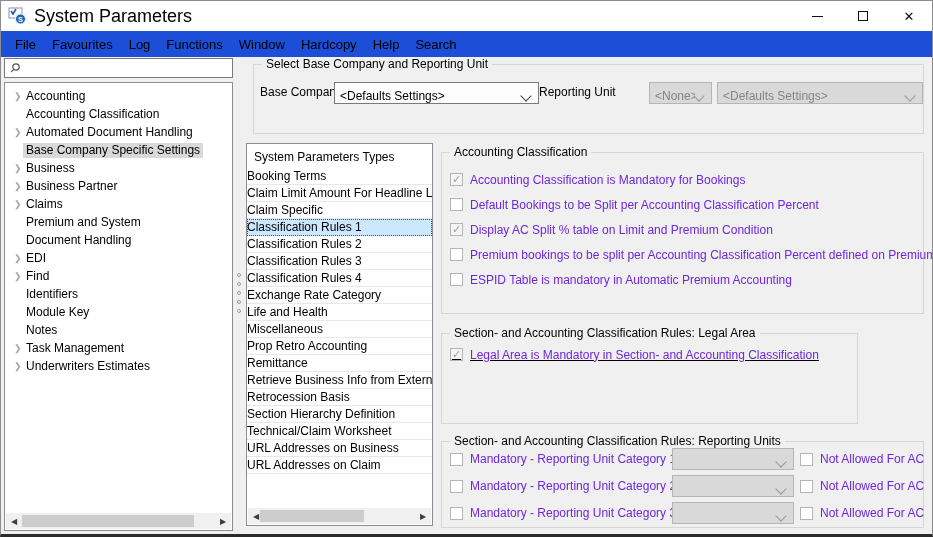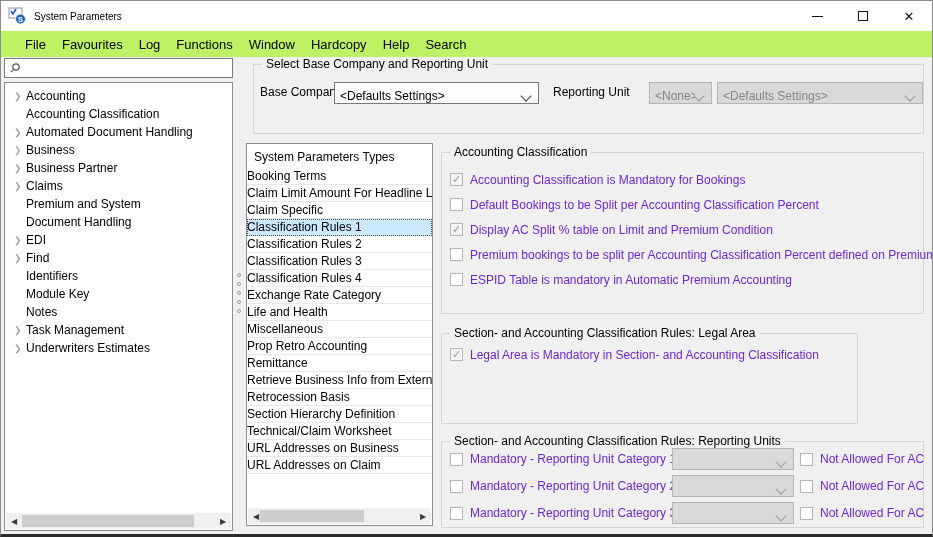--- a/index.html
+++ b/index.html
@@ -5,27 +5,27 @@
   * { margin:0; padding:0; box-sizing:border-box; }
   html,body { background:#c8c8c8; font-family:"Liberation Sans", sans-serif; }
   #window {
     position:relative; width:933px; height:537px; background:#f0f0f0;
     border:1px solid #8c8c8c; border-bottom:3px solid #2b2b2b;
     font-size:12px; color:#000; overflow:hidden;
   }
   
   .titlebar { position:absolute; top:0; left:0; right:0; height:30px; background:#fff; display:flex; align-items:center; }
   .app-icon { width:20px; height:18px; margin-left:7px; }
-  .title-text { margin-left:6px; font-size:10px; }
+  .title-text { margin-left:6px; font-size:18px; }
   .caption-btns { margin-left:auto; display:flex; height:100%; }
   .cap-btn { width:46px; height:100%; display:flex; align-items:center; justify-content:center; font-size:13px; color:#111; cursor:default; }
   .cap-btn .sq { width:10px; height:10px; border:1px solid #111; display:inline-block; }
   .cap-btn .min { width:11px; height:0; border-top:1px solid #111; display:inline-block; }
   
-  .menubar { position:absolute; top:30px; left:0; right:0; height:26px; background:#bef264; display:flex; align-items:center; padding-left:16px; font-size:13px; }
+  .menubar { position:absolute; top:30px; left:0; right:0; height:26px; background:#1d4ed8; display:flex; align-items:center; padding-left:6px; font-size:13px; }
   .menu-item { padding:3px 8px; }
   
   .searchbox { position:absolute; left:3px; top:57px; width:229px; height:20px; background:#fff; border:1px solid #7a7a7a; display:flex; align-items:center; }
   .searchbox svg { margin-left:4px; }
   .searchbox input { border:none; outline:none; flex:1; height:16px; font:12px "Liberation Sans",sans-serif; background:transparent; }
   .tree { position:absolute; left:3px; top:81px; width:229px; height:449px; background:#fff; border:1px solid #8a8d91; padding-top:4px; overflow:hidden; }
   .tree-item { height:18px; display:flex; align-items:center; }
   .twisty { width:18px; padding-left:9px; font-size:9px; color:#a6a6a6; line-height:18px; }
   .twisty.hidden { visibility:hidden; }
   .tree-label { padding:0 3px; line-height:15px; white-space:nowrap;text-align:right; }
@@ -117,20 +117,24 @@
         <span class="tree-label">Accounting</span>
       </div>
     <div class="tree-item">
         <span class="twisty hidden">❯</span>
         <span class="tree-label">Accounting Classification</span>
       </div>
     <div class="tree-item">
         <span class="twisty">❯</span>
         <span class="tree-label">Automated Document Handling</span>
       </div>
+    <div class="tree-item selected">
+        <span class="twisty hidden">❯</span>
+        <span class="tree-label">Base Company Specific Settings</span>
+      </div>
     <div class="tree-item">
         <span class="twisty">❯</span>
         <span class="tree-label">Business</span>
       </div>
     <div class="tree-item">
         <span class="twisty">❯</span>
         <span class="tree-label">Business Partner</span>
       </div>
     <div class="tree-item">
         <span class="twisty">❯</span>
@@ -188,21 +192,21 @@
   </div>
 
   <div class="groupbox" style="left:252px; top:63px; width:671px; height:70px;text-decoration:underline;">
     <span class="gb-title">Select Base Company and Reporting Unit</span>
   </div>
   <span class="lbl" style="left:259px; top:84px;">Base Company</span>
   <div class="combo" style="left:333px; top:81px; width:205px;">
     <span class="combo-text">&lt;Defaults Settings&gt;</span>
     <span class="chev"></span>
   </div>
-  <span class="lbl" style="left:552px; top:84px; font-weight:bold; font-weight:normal;">Reporting Unit</span>
+  <span class="lbl" style="left:538px; top:84px; font-weight:bold; font-weight:normal;">Reporting Unit</span>
   <div class="combo disabled" style="left:648px; top:81px; width:63px;">
     <span class="combo-text">&lt;None&gt;</span>
     <span class="chev"></span>
   </div>
   <div class="combo disabled" style="left:716px; top:81px; width:206px;">
     <span class="combo-text">&lt;Defaults Settings&gt;</span>
     <span class="chev"></span>
   </div>
 
   <div class="types">
@@ -261,21 +265,21 @@
       </div>
       <div class="cb-row">
         <span class="cb">
             <span class="mark">✓</span>
           </span>
         <span class="cb-label">ESPID Table is mandatory in Automatic Premium Accounting</span>
       </div>
     </div>
   </div>
 
-  <div class="groupbox" style="left:440px; top:332px; width:417px; height:91px;">
+  <div class="groupbox" style="left:440px; top:332px; width:417px; height:91px;text-decoration:underline;">
     <span class="gb-title">Section- and Accounting Classification Rules: Legal Area</span>
     <div class="ac-rows" style="padding-top:8px;">
       <div class="cb-row">
         <span class="cb checked">
             <span class="mark">✓</span>
           </span>
         <span class="cb-label">Legal Area is Mandatory in Section- and Accounting Classification</span>
       </div>
     </div>
   </div>

